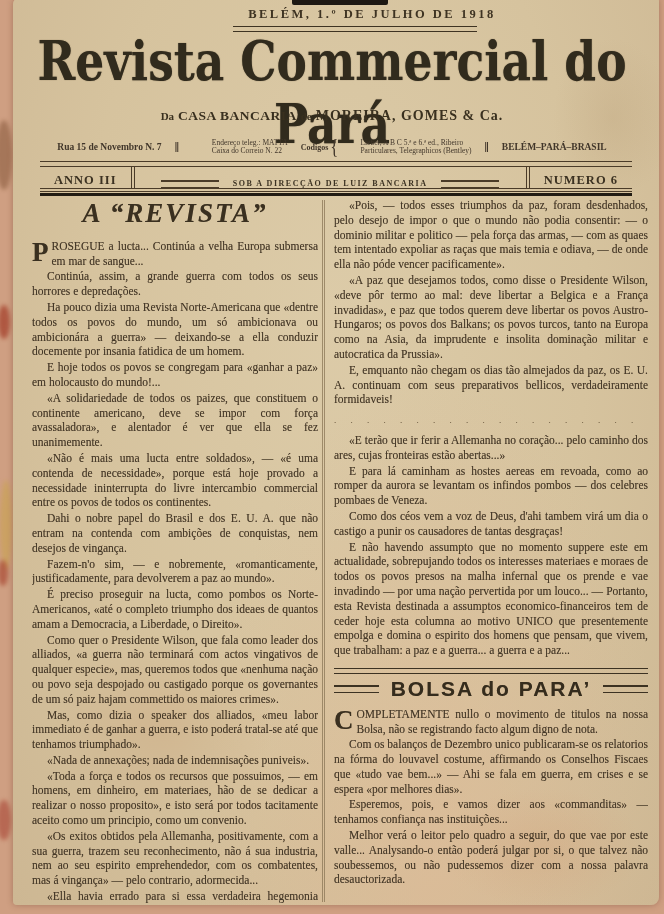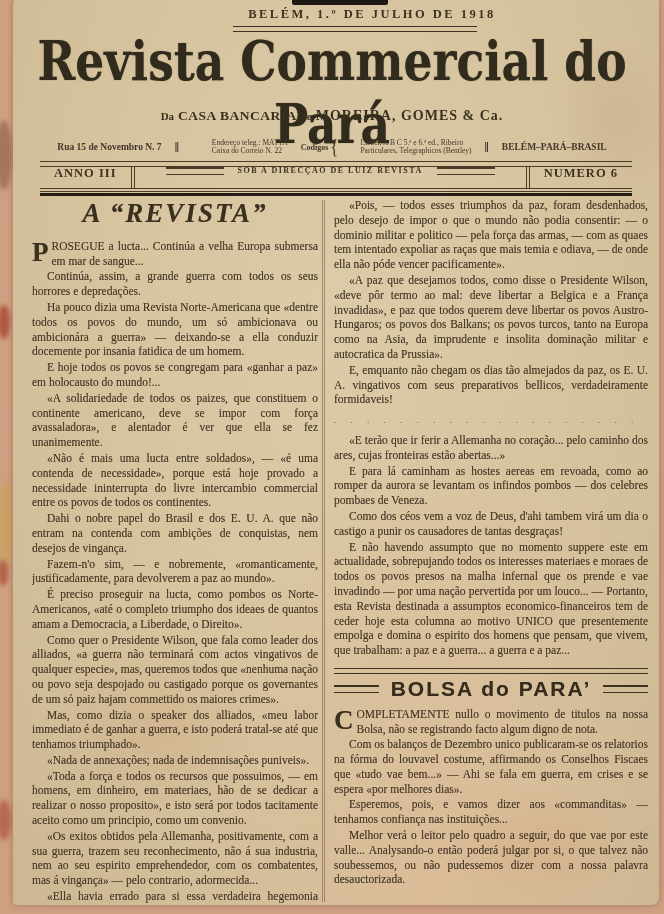--- a/index.html
+++ b/index.html
@@ -50,21 +50,21 @@
   .addr-sep{font-size:13px;font-weight:bold;transform:scaleY(1.2);}
   .addr-stack{display:flex;flex-direction:column;line-height:8px;margin-left:20px;}
   .addr-stack span{font-size:7.5px;white-space:nowrap;}
   .codes-wrap{display:flex;align-items:center;gap:2px;}
   .codes-label{font-size:8px;font-weight:bold;}
   .codes-brace{font-size:17px;font-weight:normal;transform:scaleY(1.2);}
   #header-rules-top{position:absolute;left:40px;top:161px;width:592px;height:4px;
     border-top:1px solid #4a3b28;border-bottom:1px solid #4a3b28;}
   #banner-row{
     position:absolute;left:40px;top:166px;width:592px;height:22px;
-    display:flex;align-items:flex-start;color:#3c3222;
+    display:flex;align-items:flex-end;color:#3c3222;
   }
   .banner-cell{font-size:12.5px;font-weight:bold;letter-spacing:1px;white-space:nowrap;padding:0 14px;}
   .vbar{align-self:stretch;width:2px;border-left:1.5px solid #4a3b28;border-right:1.5px solid #4a3b28;}
   .banner-mid{flex:1;display:flex;align-items:center;justify-content:center;gap:14px;}
   .dash-seg{width:58px;height:5px;border-top:2px solid #4a3b28;border-bottom:1px solid #4a3b28;}
   .banner-center{font-size:8px;letter-spacing:1.5px;font-weight:bold;white-space:nowrap;}
   #header-rules-bottom{position:absolute;left:40px;top:188px;width:592px;height:8px;
     background:linear-gradient(to bottom,#4a3b28 0 1px,transparent 1px 3px,#4a3b28 3px 4px,transparent 4px 5.5px,#221c13 5.5px 8px);}
 
   
@@ -141,21 +141,21 @@
     <span class="addr-sep">‖</span>
     <span class="addr-main">BELÉM–PARÁ–BRASIL</span>
   </div>
 
   <div id="header-rules-top"></div>
   <div id="banner-row">
     <span class="banner-cell">ANNO III</span>
     <span class="vbar"></span>
     <span class="banner-mid">
       <span class="dash-seg"></span>
-      <span class="banner-center">SOB A DIRECÇÃO DE LUIZ REVISTA</span>
+      <span class="banner-center">SOB A DIRECÇÃO DE LUIZ BANCARIA</span>
       <span class="dash-seg"></span>
     </span>
     <span class="vbar"></span>
     <span class="banner-cell">NUMERO 6</span>
   </div>
   <div id="header-rules-bottom"></div>
 
   <div id="col-divider"></div>
 
   <div id="left-col" class="col">
@@ -173,21 +173,21 @@
     <p class="para">Mas, como dizia o speaker dos alliados, «meu labor immediato é de ganhar a guerra, e isto poderá tratal-se até que tenhamos triumphado».</p>
     <p class="para">«Nada de annexações; nada de indemnisações puniveis».</p>
     <p class="para">«Toda a força e todos os recursos que possuimos, — em homens, em dinheiro, em materiaes, hão de se dedicar a realizar o nosso proposito», e isto será por todos tacitamente aceito como um principio, como um convenio.</p>
     <p class="para">«Os exitos obtidos pela Allemanha, positivamente, com a sua guerra, trazem seu reconhecimento, não á sua industria, nem ao seu espirito emprehendedor, com os combatentes, mas á vingança» — pelo contrario, adormecida...</p>
     <p class="para">«Ella havia errado para si essa verdadeira hegemonia commercial, assegurada pela paz do mundo».</p>
   </div>
 
   <div id="right-col" class="col">
     <p class="para">«Pois, — todos esses triumphos da paz, foram desdenhados, pelo desejo de impor o que o mundo não podia consentir: — o dominio militar e politico — pela força das armas, — com as quaes tem intentado expoliar as raças que mais temia e odiava, — de onde ella não póde vencer pacificamente».</p>
     <p class="para">«A paz que desejamos todos, como disse o Presidente Wilson, «deve pôr termo ao mal: deve libertar a Belgica e a França invadidas», e paz que todos querem deve libertar os povos Austro-Hungaros; os povos dos Balkans; os povos turcos, tanto na Europa como na Asia, da imprudente e insolita dominação militar e autocratica da Prussia».</p>
-    <p class="para">E, emquanto não chegam os dias tão almejados da paz, os E. U. A. vingativos com seus preparativos bellicos, verdadeiramente formidaveis!</p>
+    <p class="para">E, emquanto não chegam os dias tão almejados da paz, os E. U. A. continuam com seus preparativos bellicos, verdadeiramente formidaveis!</p>
     <div id="dotted-sep">. . . . . . . . . . . . . . . . . . . . . . . . . . . . . . . .</div>
     <p class="para">«E terão que ir ferir a Allemanha no coração... pelo caminho dos ares, cujas fronteiras estão abertas...»</p>
     <p class="para">E para lá caminham as hostes aereas em revoada, como ao romper da aurora se levantam os infindos pombos — dos celebres pombaes de Veneza.</p>
     <p class="para">Como dos céos vem a voz de Deus, d'ahi tambem virá um dia o castigo a punir os causadores de tantas desgraças!</p>
     <p class="para">E não havendo assumpto que no momento suppere este em actualidade, sobrepujando todos os interesses materiaes e moraes de todos os povos presos na malha infernal que os prende e vae invadindo — por uma nação pervertida por um louco... — Portanto, esta Revista destinada a assumptos economico-financeiros tem de ceder hoje esta columna ao motivo UNICO que presentemente empolga e domina o espirito dos homens que pensam, que vivem, que trabalham: a paz e a guerra... a guerra e a paz...</p>
 
     <div id="bolsa-top-rule"></div>
     <div id="bolsa-head">
       <span class="bolsa-rule"></span>
       <h2 id="bolsa-title">BOLSA do PARA’</h2>

